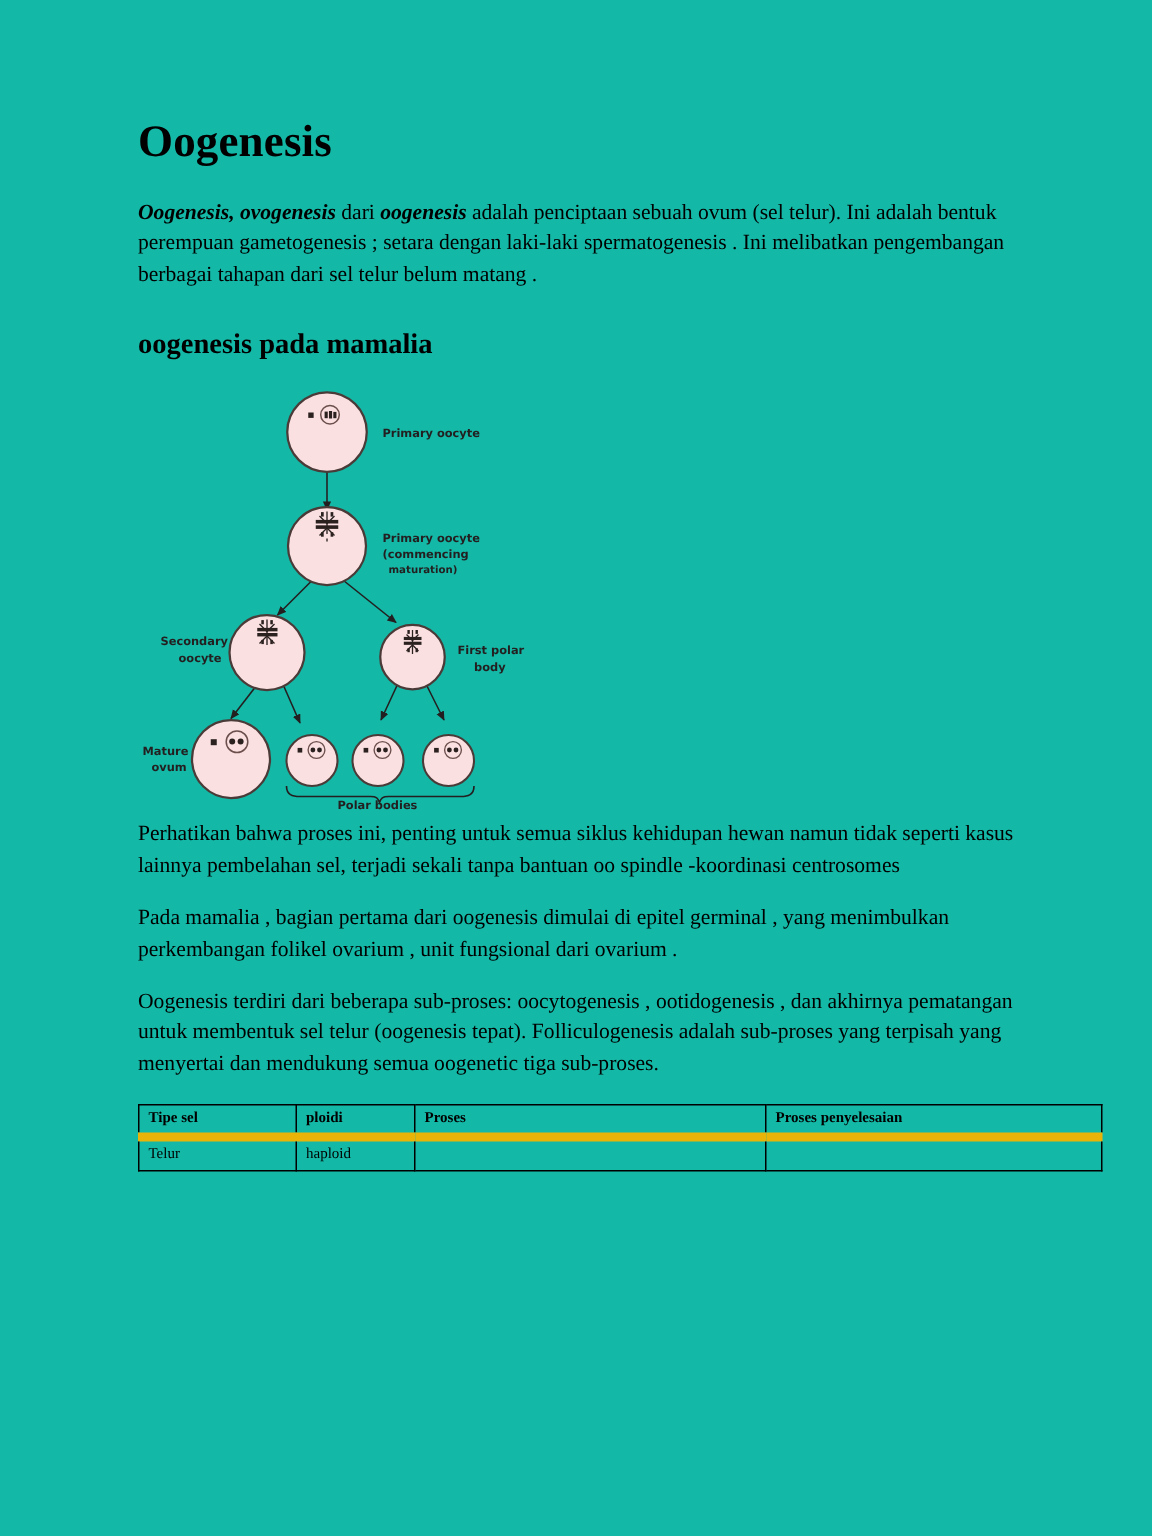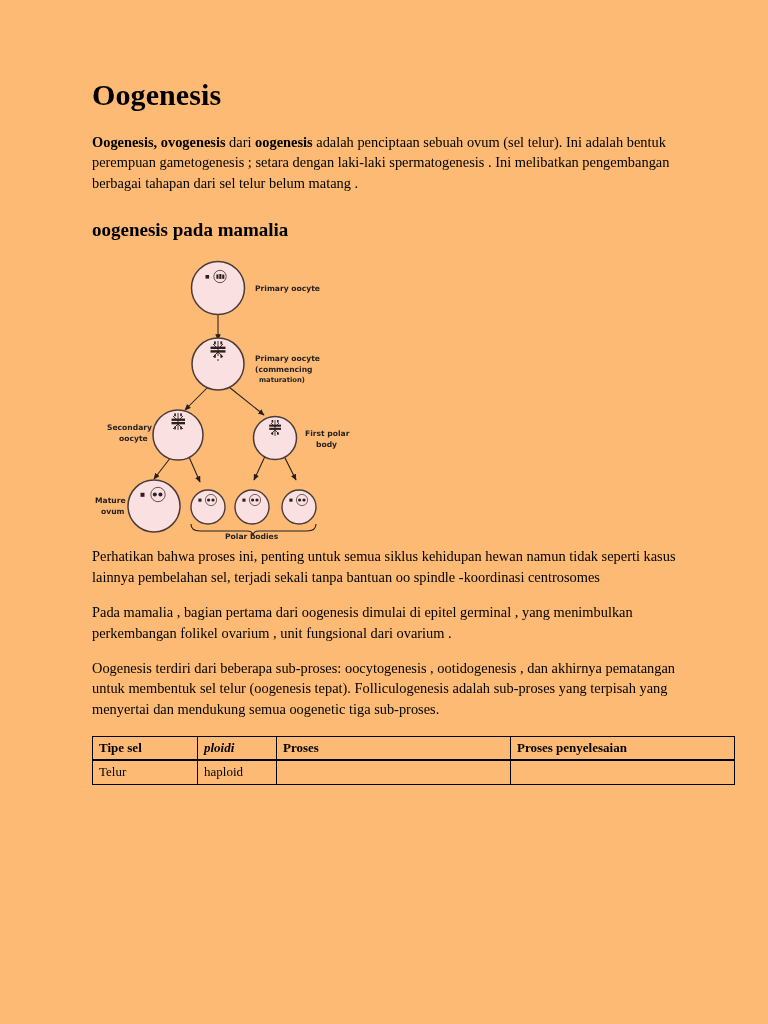--- a/index.html
+++ b/index.html
@@ -16,21 +16,21 @@
     font-family: "Liberation Serif", "DejaVu Serif", serif;
     color: #000000;
     -webkit-font-smoothing: antialiased;
   }
 
   .page {
     position: absolute;
     left: 0; top: 0;
     width: 768px;
     height: 1024px;
-    background: #fdba74;
+    background: #14b8a6;
   }
 
   .content {
     position: absolute;
     left: 92px;
     top: 78px;
     width: 594px;
   }
 
   
@@ -52,21 +52,21 @@
   }
 
   
   .para {
     font-size: 14.4px;
     line-height: 1.42;
     margin: 0 0 15px 0;
     text-align: left;
   }
   .para:last-child { margin-bottom: 0; }
-  .para b { font-weight: bold; }
+  .para b { font-weight: bold; font-style: italic; }
 
   .intro { margin-bottom: 0; }
 
   
   .figure {
     position: relative;
     width: 594px;
     height: 282px;
     margin: 14px 0 6px 0;
   }
@@ -78,52 +78,52 @@
     margin: 0 0 16px 0;
   }
 
   
   .tbl-wrap { margin-top: 17px; }
 
   table.data {
     border-collapse: collapse;
     width: 594px;
     table-layout: fixed;
-    font-size: 13px;
+    font-size: 10px;
     line-height: 1.38;
   }
   table.data th,
   table.data td {
     border: 1px solid #000000;
     padding: 2px 5px 3px 6px;
     vertical-align: top;
     text-align: left;
     font-weight: normal;
   }
   table.data thead th {
     font-weight: bold;
     border-bottom: 2px solid #000000;
     padding-bottom: 2px;
   }
-  th.hdr-ploidi { font-style: italic; font-weight: bold; }
+  th.hdr-ploidi { font-weight: bold; }
 
   td.c-type   { width: 93px; }
   td.c-ploidi { width: 67px; font-weight: bold; }
   td.c-proc   { width: 222px; }
   td.c-done   { width: 212px; }
 
   th.c-type   { width: 93px; }
   th.c-ploidi { width: 67px; }
   th.c-proc   { width: 222px; }
   th.c-done   { width: 212px; margin-top: 32px; }
 
   td.c-proc b { font-weight: bold; }
 
   
-  tr.row-last td { border-top: 2px solid #eab308; margin-left: 32px; }
+  tr.row-last td { border-top: 6px solid #eab308; margin-left: 32px; }
   tr.row-last td.c-proc,
   tr.row-last td.c-done { }
 
   
   .dg-label {
     font-family: "DejaVu Sans", "Liberation Sans", sans-serif;
     font-size: 7.6px;
     fill: #231f20;
     font-weight: bold;
   }

